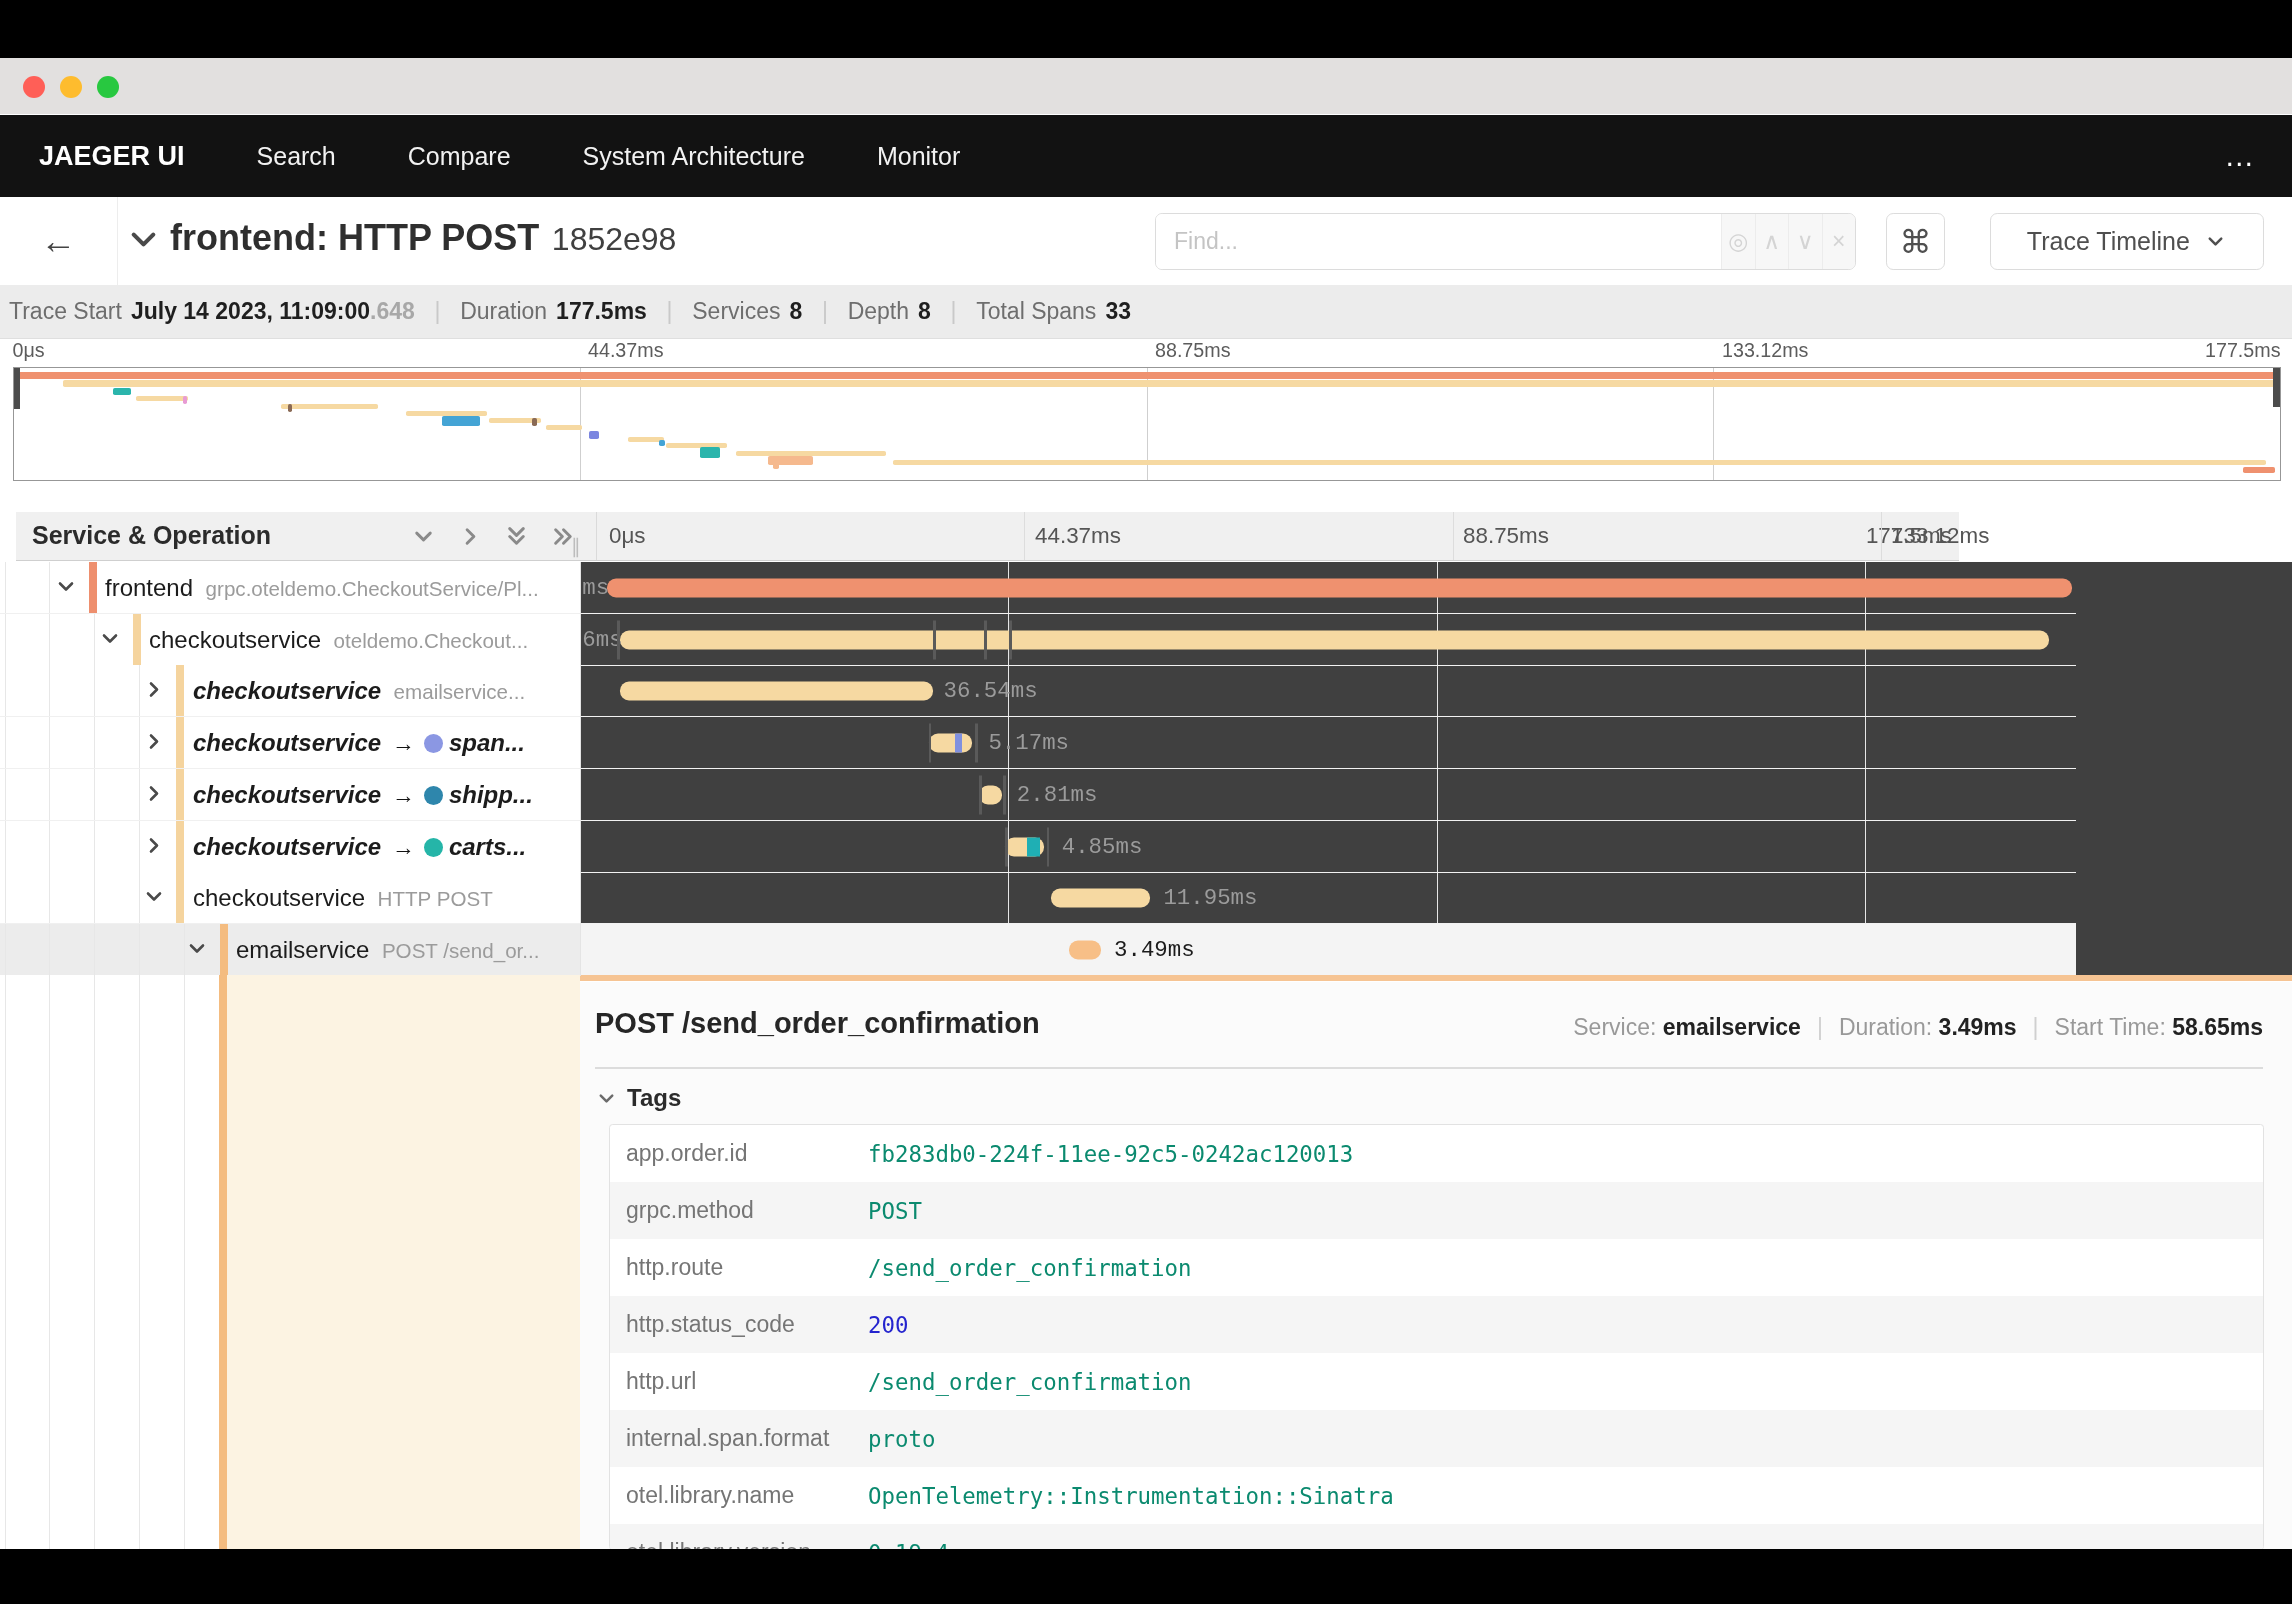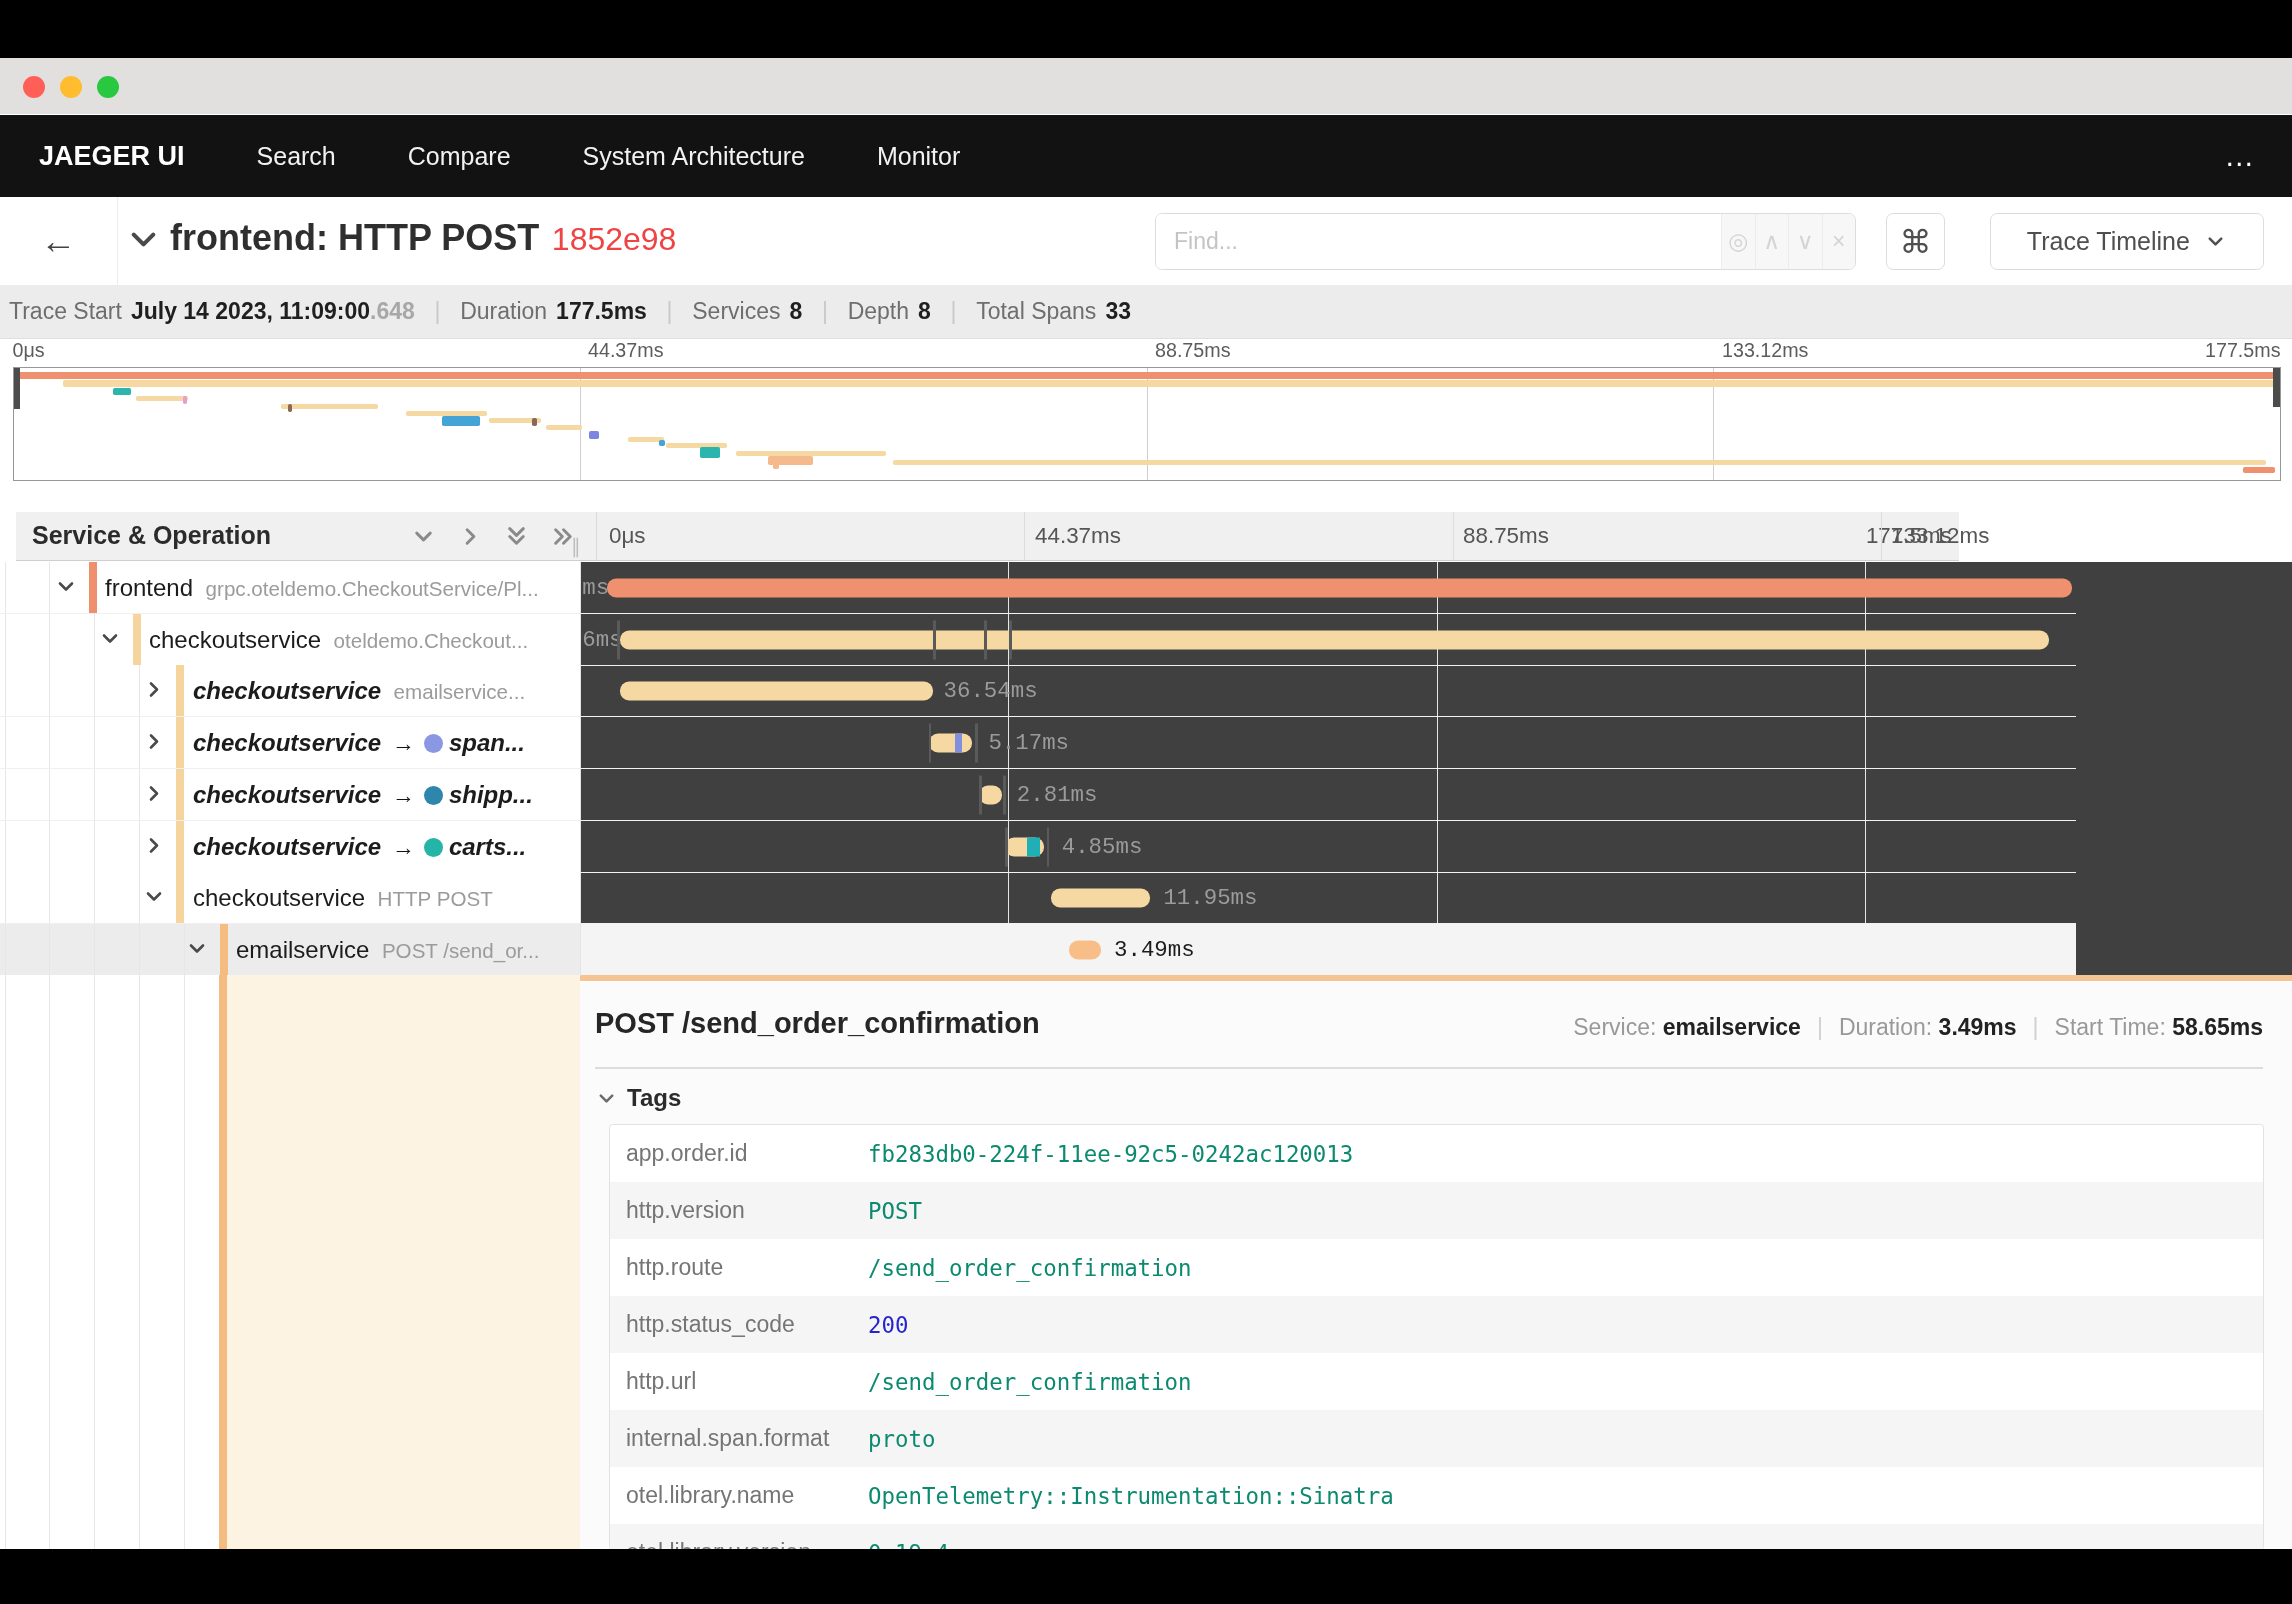--- a/index.html
+++ b/index.html
@@ -13,21 +13,21 @@
   
   .navbar{left:0;top:115px;width:2293px;height:82px;background:#121212;display:flex;align-items:center;padding-left:39px;box-sizing:border-box;}
   .nav-brand{color:#fff;font-weight:bold;font-size:27px;margin-right:72px;}
   .nav-item{color:#f2f2f2;font-size:25px;margin-right:72px;cursor:pointer;}
   .nav-overflow{position:absolute;right:36px;top:115px;height:82px;display:flex;align-items:center;color:#fff;font-size:30px;letter-spacing:2.7px;}
   
   .trace-header{left:0;top:197px;width:2293px;height:88px;background:#fff;}
   .back-cell{position:absolute;left:0;top:0;width:117px;height:88px;border-right:1.8px solid #ededed;display:flex;align-items:center;justify-content:center;color:#444;font-size:36px;cursor:pointer;}
   .th-chev{position:absolute;left:124px;top:23px;color:#4a4a4a;}
   .th-title{position:absolute;left:170px;top:19.7px;font-size:36px;font-weight:bold;color:#2f2f2f;}
-  .th-id{font-weight:normal;color:#ef4444;font-size:32px;margin-left:12.5px;}
+  .th-id{font-weight:normal;color:#404040;font-size:32px;margin-left:12.5px;}
   .find-group{position:absolute;left:1155px;top:16px;width:701px;height:57px;border:1.8px solid #dcdcdc;border-radius:7.2px;box-sizing:border-box;display:flex;background:#fff;overflow:hidden;}
   .find-input{flex:1;border:none;outline:none;font-size:23px;color:#333;padding:0 18px;font-family:inherit;}
   .find-input::placeholder{color:#c4c4c4;}
   .find-icons{width:133px;background:#f7f7f7;display:flex;border-left:1.8px solid #ececec;}
   .find-ic{flex:1;display:flex;align-items:center;justify-content:center;color:#d4d4d4;font-size:23px;border-right:1.8px solid #ececec;}
   .find-ic:last-child{border-right:none;}
   .cmd-btn{position:absolute;left:1886px;top:16px;width:59px;height:57px;border:1.8px solid #dcdcdc;border-radius:7.2px;box-sizing:border-box;display:flex;align-items:center;justify-content:center;font-size:32px;color:#4f4f4f;background:#fff;cursor:pointer;}
   .view-btn{position:absolute;left:1990px;top:16px;width:274px;height:57px;border:1.8px solid #dcdcdc;border-radius:7.2px;box-sizing:border-box;display:flex;align-items:center;justify-content:center;gap:14.3px;font-size:25px;color:#4f4f4f;background:#fff;cursor:pointer;}
   
   .meta-bar{left:0;top:285px;width:2293px;height:54px;background:#ececec;border-bottom:1.8px solid #dfdfdf;box-sizing:border-box;display:flex;align-items:center;padding-left:9px;font-size:23px;color:#6e6e6e;}
@@ -391,21 +391,21 @@
           </svg>
         </span>
       <span>Tags</span>
     </div>
     <div class="tags-table" id="tags-table">
         <div class="tag-row">
           <div class="tag-key">app.order.id</div>
           <div class="tag-val tv-string">fb283db0-224f-11ee-92c5-0242ac120013</div>
         </div>
         <div class="tag-row">
-          <div class="tag-key">http.version</div>
+          <div class="tag-key">grpc.method</div>
           <div class="tag-val tv-string">POST</div>
         </div>
         <div class="tag-row">
           <div class="tag-key">http.route</div>
           <div class="tag-val tv-string">/send_order_confirmation</div>
         </div>
         <div class="tag-row">
           <div class="tag-key">http.status_code</div>
           <div class="tag-val tv-number">200</div>
         </div>

